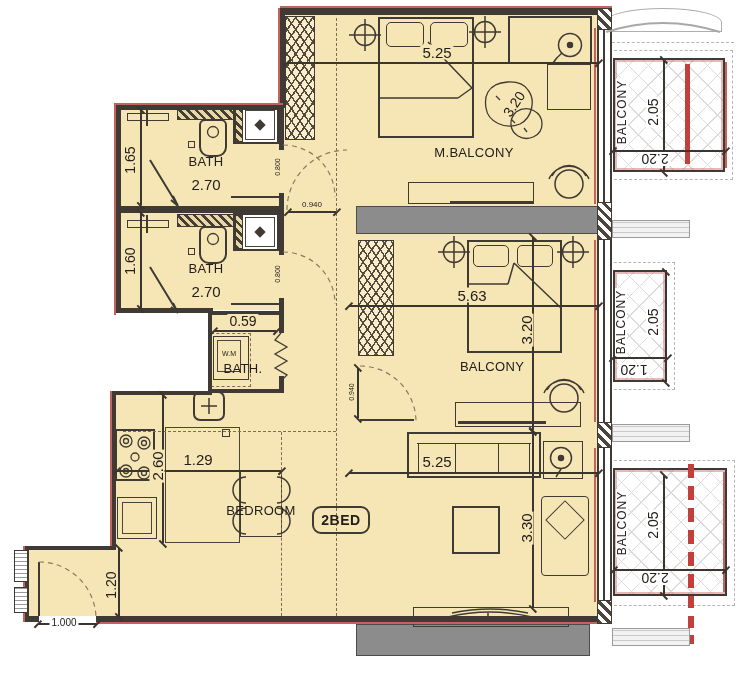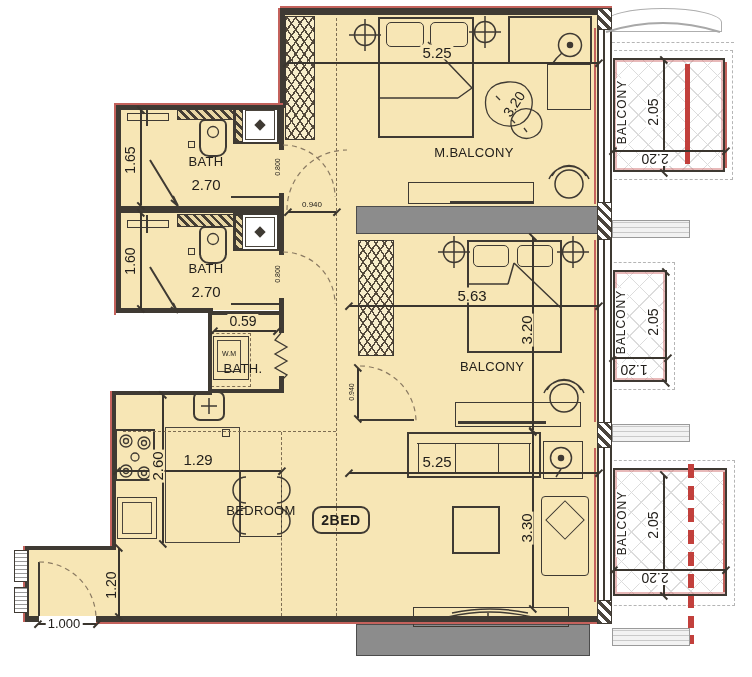--- a/index.html
+++ b/index.html
@@ -36,21 +36,21 @@
   .dimh::before,.dimh::after{content:"";position:absolute;width:1.5px;height:10px;background:#3a352e;top:-4px;transform:rotate(45deg);}
   .dimh::before{left:-1px;}.dimh::after{right:-1px;}
   .dimv{background:#3a352e;width:1.5px;}
   .dimv::before,.dimv::after{content:"";position:absolute;width:10px;height:1.5px;background:#3a352e;left:-4px;transform:rotate(45deg);}
   .dimv::before{top:-1px;}.dimv::after{bottom:-1px;}
   .lbl{position:absolute;color:#23201c;white-space:nowrap;transform:translate(-50%,-50%);line-height:1;}
   .r90{transform:translate(-50%,-50%) rotate(-90deg);}
   .r180{transform:translate(-50%,-50%) rotate(180deg);}
   .rdiag{transform:translate(-50%,-50%) rotate(-56deg);}
   .fs15{font-size:15px;}.fs14{font-size:14px;}.fs13{font-size:13px;letter-spacing:.3px;}
-  .fs12{font-size:12px;letter-spacing:1px;}.fs9{font-size:13px;}.fs8{font-size:8px;}.fs7{font-size:7px;}
+  .fs12{font-size:12px;letter-spacing:1px;}.fs9{font-size:10px;}.fs8{font-size:8px;}.fs7{font-size:7px;}
   .bgc{background:#f7e6b5;padding:0 2px;}
   .bgw{background:#fff;padding:0 2px;}
   .badge{border:2px solid #3f3a33;border-radius:9px;background:transparent;
          display:flex;align-items:center;justify-content:center;font-size:14px;
          font-weight:bold;letter-spacing:.5px;color:#23201c;box-sizing:border-box;}
   .panel{border:1.5px solid #3f3a33;box-sizing:border-box;background:#fff;
     background-image:repeating-linear-gradient(0deg,transparent 0 3px,#999 3px 4px);}
   svg.overlay{position:absolute;left:0;top:0;pointer-events:none;}
 </style>
 </head>

